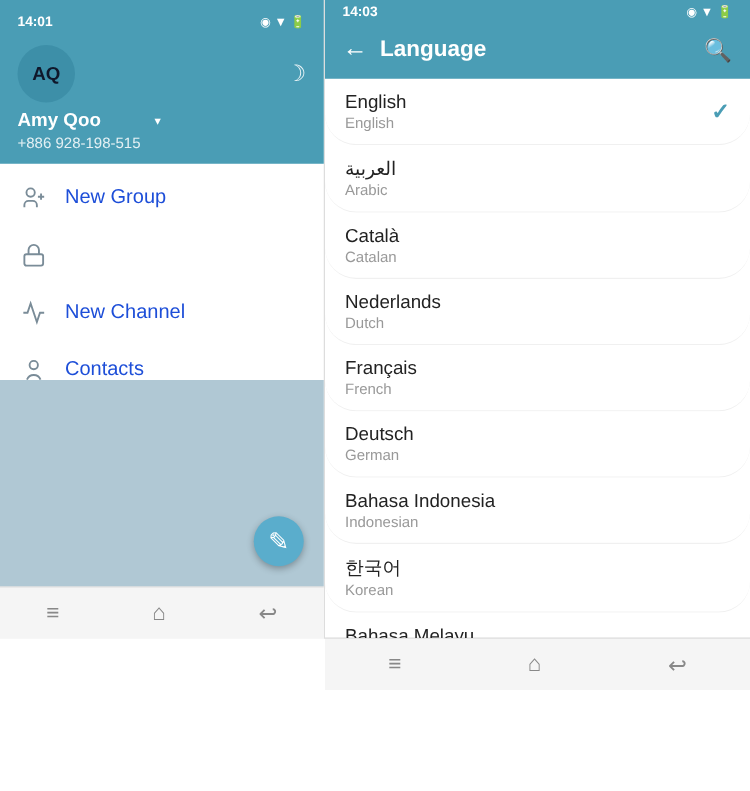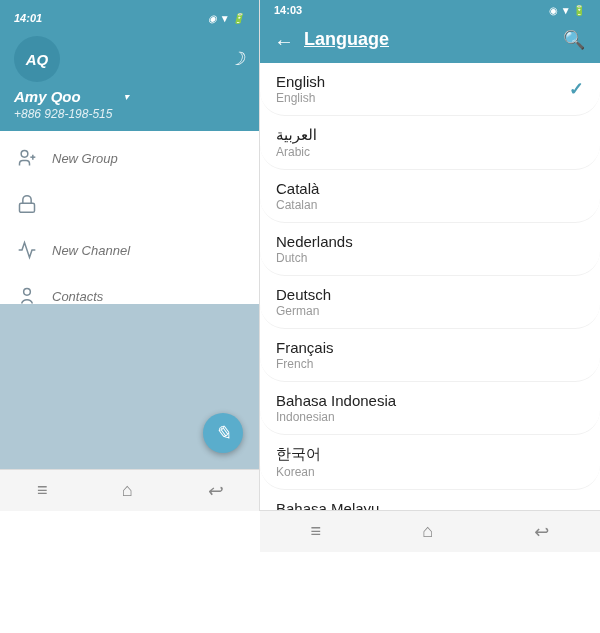--- a/index.html
+++ b/index.html
@@ -13,21 +13,20 @@
     }
 
     
     .left-panel {
       width: 260px;
       height: 511px;
       display: flex;
       flex-direction: column;
       background: #fff;
       border-right: 1px solid #ddd;
-      font-style: italic;
     }
 
     .left-header {
       background: #4a9db5;
       padding: 12px 14px 10px;
       display: flex;
       flex-direction: column;
       position: relative;
     }
 
@@ -60,21 +59,21 @@
     }
 
     .avatar-circle {
       width: 46px;
       height: 46px;
       border-radius: 50%;
       background: #3d8fa8;
       display: flex;
       align-items: center;
       justify-content: center;
-      color: #ffffff;
+      color: #0f172a;
       font-size: 15px;
       font-weight: bold;
     }
 
     .moon-icon {
       color: #fff;
       font-size: 18px;
       opacity: 0.9;
       cursor: pointer;
     }
@@ -123,22 +122,22 @@
       height: 22px;
       display: flex;
       align-items: center;
       justify-content: center;
       color: #7a8c98;
       font-size: 17px;
       flex-shrink: 0;
     }
 
     .menu-label {
-      font-size: 13px;
-      color: #737373;
+      font-size: 16px;
+      color: #1d4ed8;
     }
 
     .bottom-bar {
       height: 42px;
       background: #f5f5f5;
       display: flex;
       justify-content: space-around;
       align-items: center;
       border-top: 1px solid #ddd;
     }
@@ -190,21 +189,20 @@
       font-size: 20px;
       cursor: pointer;
       margin-right: 10px;
     }
 
     .right-title {
       color: #fff;
       font-size: 18px;
       font-weight: 600;
       flex: 1;
-      text-decoration: underline;
     }
 
     .search-icon-right {
       color: #fff;
       font-size: 18px;
       cursor: pointer;
     }
 
     .language-list {
       flex: 1;
@@ -403,28 +401,28 @@
         </div>
       </div>
       <div class="lang-item">
         <div>
           <div class="lang-main">Nederlands</div>
           <div class="lang-sub">Dutch</div>
         </div>
       </div>
       <div class="lang-item">
         <div>
+          <div class="lang-main">Français</div>
+          <div class="lang-sub">French</div>
+        </div>
+      </div>
+      <div class="lang-item">
+        <div>
           <div class="lang-main">Deutsch</div>
           <div class="lang-sub">German</div>
-        </div>
-      </div>
-      <div class="lang-item">
-        <div>
-          <div class="lang-main">Français</div>
-          <div class="lang-sub">French</div>
         </div>
       </div>
       <div class="lang-item">
         <div>
           <div class="lang-main">Bahasa Indonesia</div>
           <div class="lang-sub">Indonesian</div>
         </div>
       </div>
       <div class="lang-item">
         <div>

